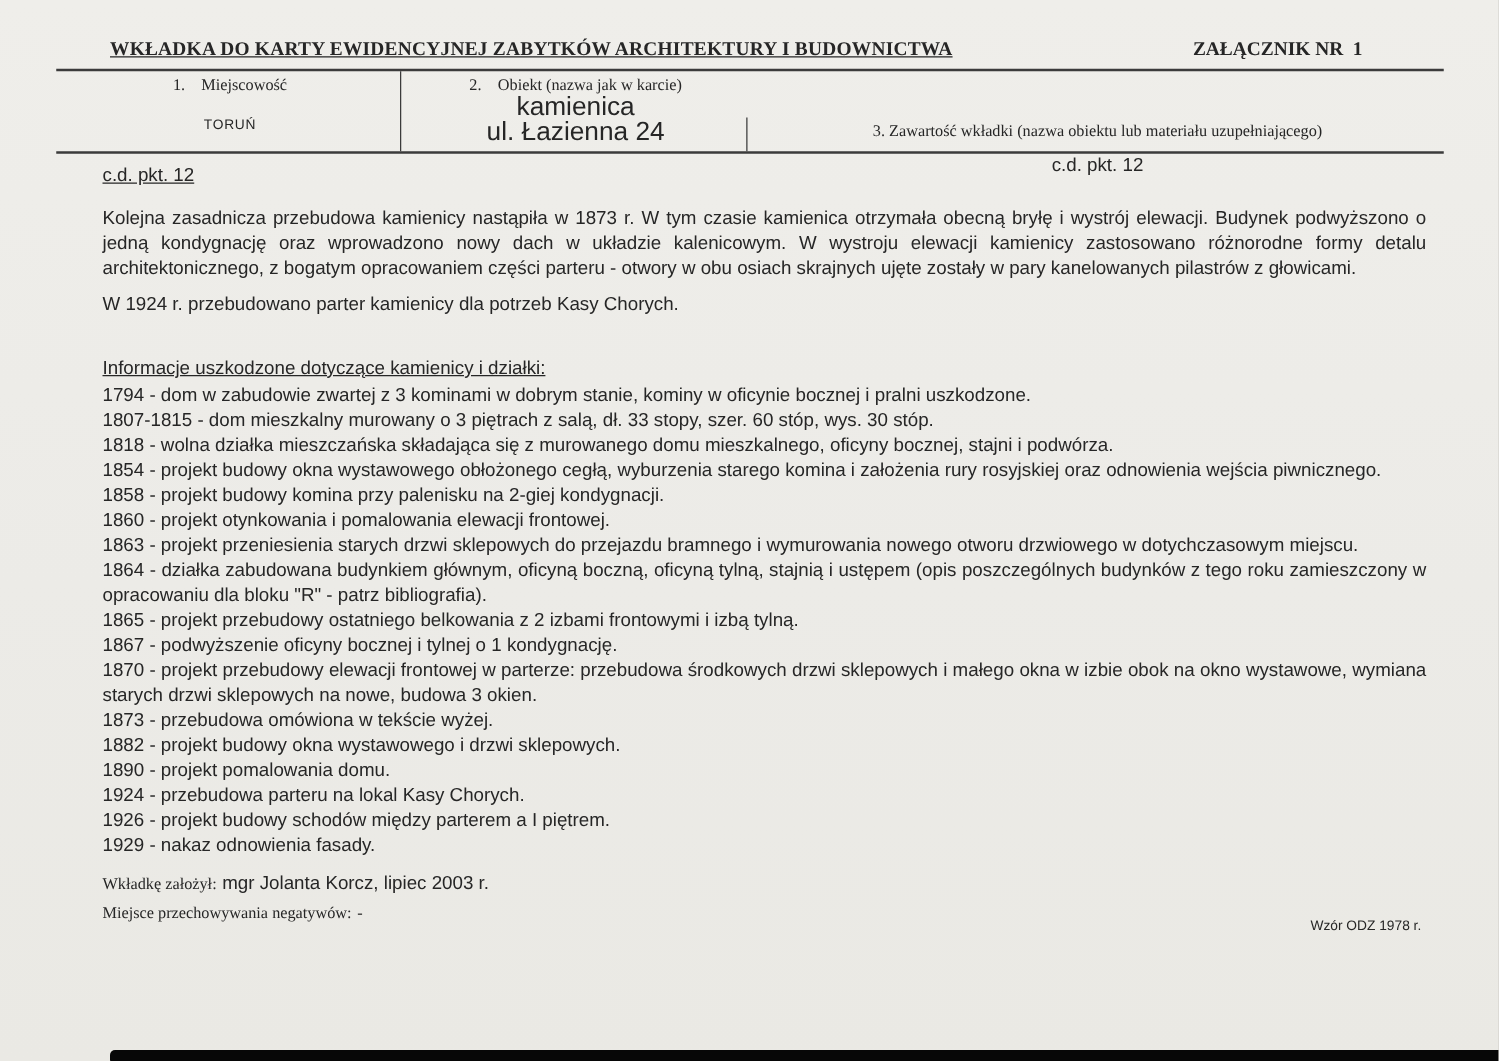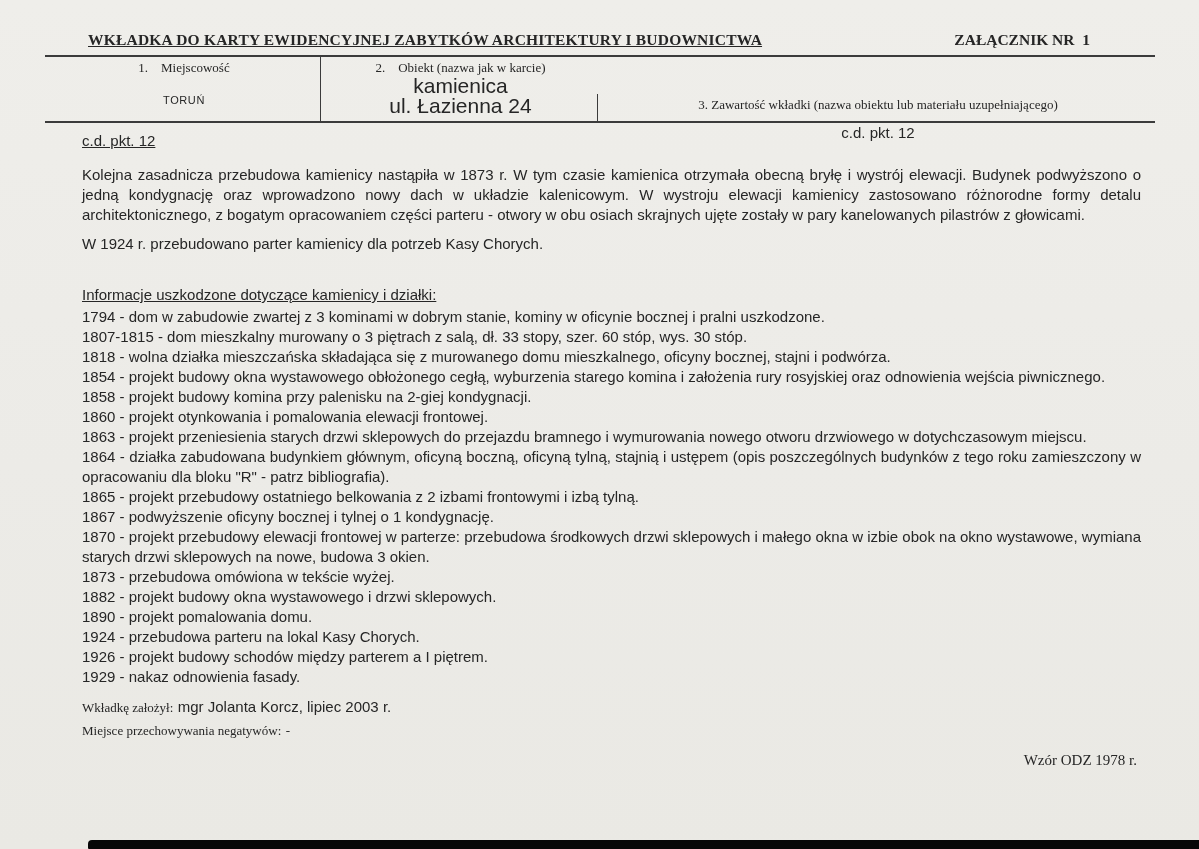--- a/index.html
+++ b/index.html
@@ -67,22 +67,22 @@
   .archive-heading { text-decoration: underline; margin-bottom: 2px; }
   .entry { text-align: justify; }
 
   
   .footer { position: absolute; left: 82px; top: 698px; }
   .footer-row { margin-bottom: 5px; }
   .flabel { font-family: "Liberation Serif", serif; font-size: 13px; }
   .fvalue { font-size: 15px; }
   .fvalue-dash { font-family: "Liberation Serif", serif; font-size: 13px; }
   .form-note {
-    position: absolute; right: 62px; top: 752px;
-    font-family: Liberation Serif, serif; font-size: 15px;
+    position: absolute; right: 62px; top: 735px;
+    font-family: Liberation Sans, sans-serif; font-size: 11px;
   }
 
   
   .scan-bar {
     position: absolute; left: 88px; right: 0; bottom: 0; height: 9px;
     background: #070707; border-radius: 4px 0 0 1px;
   }
 </style>
 </head>
 <body>

